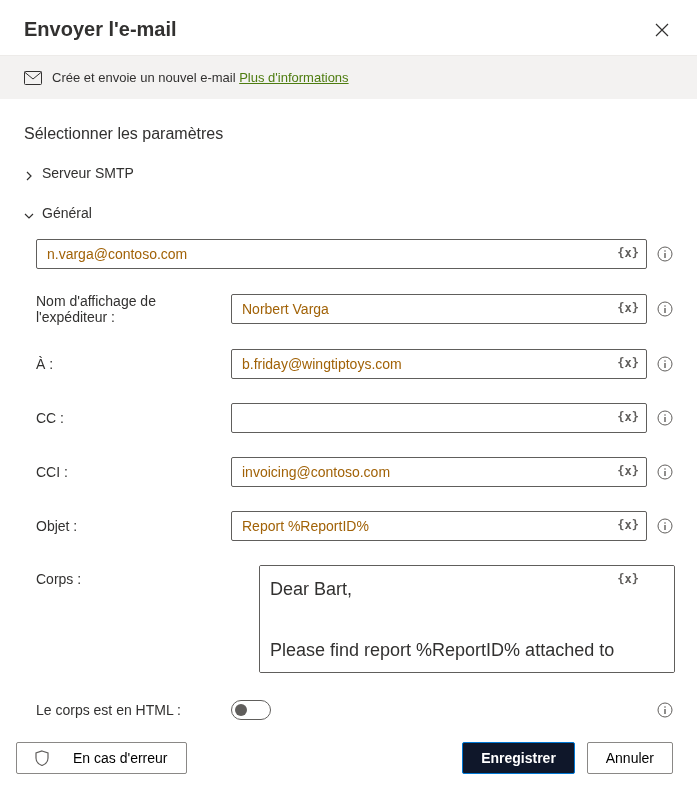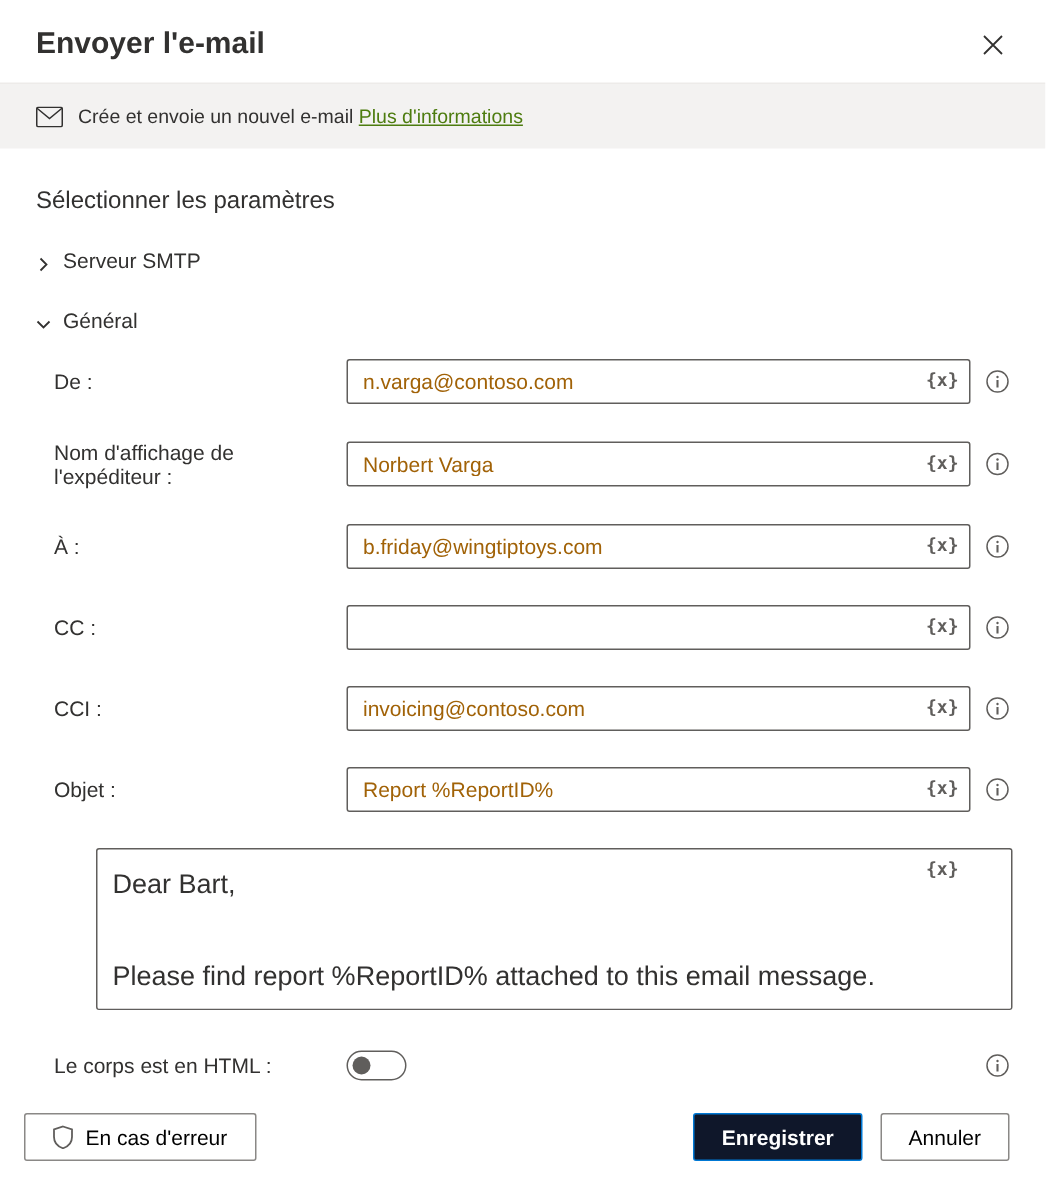--- a/index.html
+++ b/index.html
@@ -160,21 +160,21 @@
       font-family: inherit;
       padding: 7px 18px;
       border-radius: 2px;
       cursor: pointer;
     }
     .btn-error {
       background: #fff;
       border: 1px solid #8a8886;
       display: inline-flex;
       align-items: center;
-      gap: 8px;
+      gap: 24px;
     }
     .btn-primary {
       background: #0f172a;
       color: #fff;
       border: 1px solid #0078d4;
       margin-right: 8px;
       font-weight:600;
     }
     .btn-secondary {
       background: #fff;
@@ -221,21 +221,20 @@
       <svg width="10" height="10" viewBox="0 0 10 10">
           <path d="M1 3 L5 7 L9 3" fill="none" stroke="#323130" stroke-width="1.2"></path>
         </svg>
     </span>
     <span>Général</span>
   </div>
 
   <div class="fields">
 
     <div class="field-row">
-      <div class="field-label">De :</div>
       <div class="input-wrap">
         <input class="text-input" type="text" value="n.varga@contoso.com" style="">
         <span class="var-icon">{x}</span>
       </div>
       <span class="info-icon">
           <svg width="16" height="16" viewBox="0 0 16 16">
             <circle cx="8" cy="8" r="7" fill="none" stroke="#605e5c"></circle>
             <circle cx="8" cy="5" r="0.8" fill="#605e5c"></circle>
             <path d="M8 7 L8 12" stroke="#605e5c" stroke-width="1.4"></path>
           </svg>
@@ -311,20 +310,21 @@
       <span class="info-icon">
           <svg width="16" height="16" viewBox="0 0 16 16">
             <circle cx="8" cy="8" r="7" fill="none" stroke="#605e5c"></circle>
             <circle cx="8" cy="5" r="0.8" fill="#605e5c"></circle>
             <path d="M8 7 L8 12" stroke="#605e5c" stroke-width="1.4"></path>
           </svg>
         </span>
     </div>
 
     <div class="field-row tall">
+      <div class="field-label">Corps :</div>
       <div class="input-wrap">
         <textarea class="textarea-input" style="">Dear Bart,
 
 Please find report %ReportID% attached to this email message.
 
 Thank you</textarea>
         <span class="var-icon">{x}</span>
       </div>
       <span class="info-icon" style="padding-top:6px">
           <svg width="16" height="16" viewBox="0 0 16 16">

